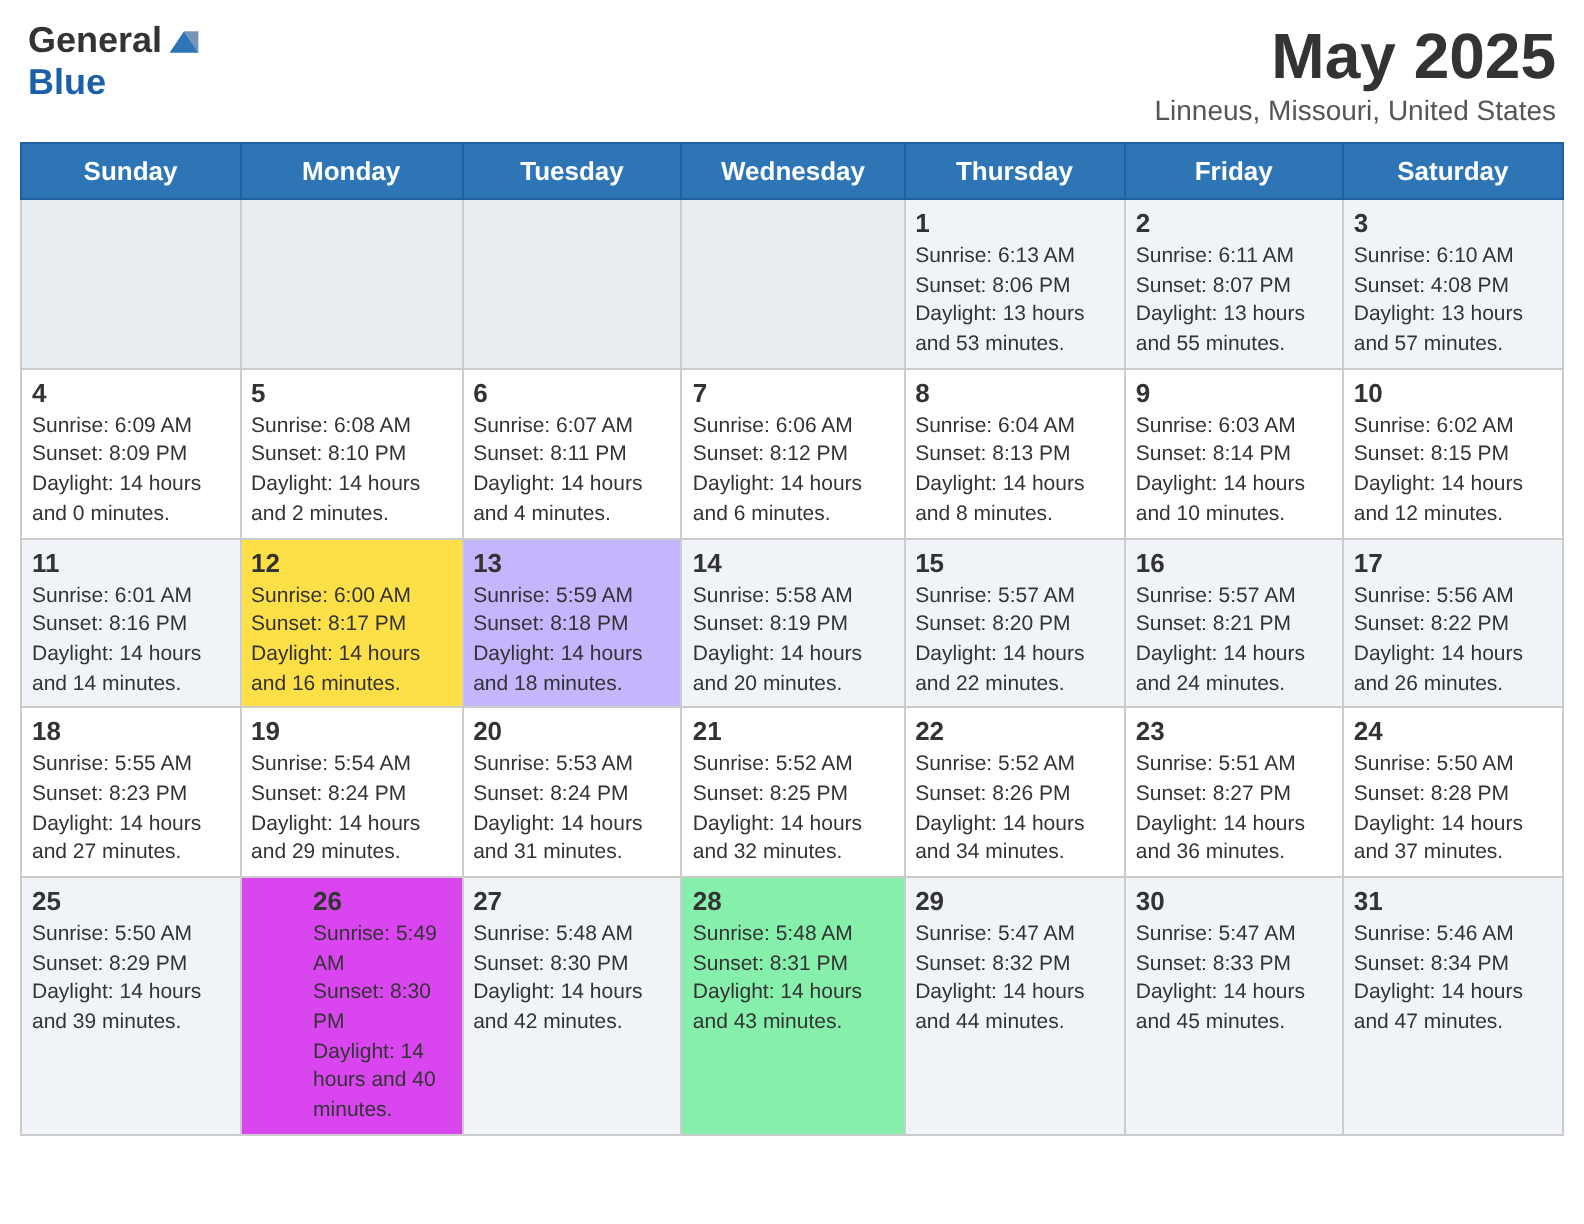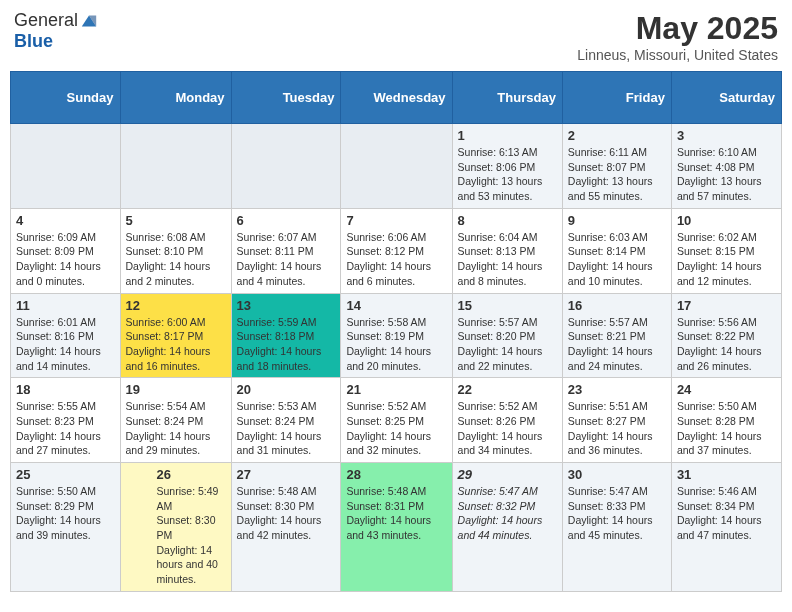--- a/index.html
+++ b/index.html
@@ -21,21 +21,21 @@
       display: flex;
       flex-direction: column;
       align-items: flex-start;
     }
     .logo-text {
       display: flex;
       align-items: center;
     }
     .logo-general {
       font-size: 18px;
-      font-weight: normal;
+      font-weight: bold;
       color: #333;
     }
     .logo-blue {
       font-size: 18px;
       font-weight: bold;
       color: #1a5fa8;
     }
     .logo-icon {
       width: 18px;
       height: 18px;
@@ -54,22 +54,22 @@
       color: #555;
     }
     .calendar {
       width: 100%;
       border-collapse: collapse;
       border: 1px solid #ccc;
     }
     .calendar th {
       background-color: #2e75b6;
       color: white;
-      text-align: right;
-      padding: 18px 6px;
+      text-align: center;
+      padding: 6px 6px;
       font-size: 13px;
       border: 1px solid #2060a0;
     }
     .calendar td {
       vertical-align: top;
       padding: 4px 5px;
       border: 1px solid #ccc;
       font-size: 10.5px;
       color: #333;
       width: 113px;
@@ -194,21 +194,21 @@
           <div class="cell-text" style="white-space: pre-line;">Sunrise: 6:01 AM
 Sunset: 8:16 PM
 Daylight: 14 hours and 14 minutes.</div>
         </td>
         <td style="background: #fde047;">
           <span class="day-number">12</span>
           <div class="cell-text" style="white-space: pre-line;">Sunrise: 6:00 AM
 Sunset: 8:17 PM
 Daylight: 14 hours and 16 minutes.</div>
         </td>
-        <td style="background: #14b8a6; margin-left: 24px;">
+        <td style="background: #c4b5fd; margin-left: 24px;">
           <span class="day-number">13</span>
           <div class="cell-text" style="white-space: pre-line;">Sunrise: 5:59 AM
 Sunset: 8:18 PM
 Daylight: 14 hours and 18 minutes.</div>
         </td>
         <td style="background: rgb(240, 244, 248);">
           <span class="day-number">14</span>
           <div class="cell-text" style="white-space: pre-line;">Sunrise: 5:58 AM
 Sunset: 8:19 PM
 Daylight: 14 hours and 20 minutes.</div>
@@ -276,39 +276,39 @@
 Daylight: 14 hours and 37 minutes.</div>
         </td>
       </tr>
       <tr>
         <td style="background: rgb(240, 244, 248);">
           <span class="day-number">25</span>
           <div class="cell-text" style="white-space: pre-line;">Sunrise: 5:50 AM
 Sunset: 8:29 PM
 Daylight: 14 hours and 39 minutes.</div>
         </td>
-        <td style="background: #fef9c3; padding-left: 36px;">
+        <td style="background: #d946ef; padding-left: 36px;">
           <span class="day-number">26</span>
           <div class="cell-text" style="white-space: pre-line;">Sunrise: 5:49 AM
 Sunset: 8:30 PM
 Daylight: 14 hours and 40 minutes.</div>
         </td>
         <td style="background: rgb(240, 244, 248);">
           <span class="day-number">27</span>
           <div class="cell-text" style="white-space: pre-line;">Sunrise: 5:48 AM
 Sunset: 8:30 PM
 Daylight: 14 hours and 42 minutes.</div>
         </td>
         <td style="background: #86efac;">
           <span class="day-number">28</span>
           <div class="cell-text" style="white-space: pre-line;">Sunrise: 5:48 AM
 Sunset: 8:31 PM
 Daylight: 14 hours and 43 minutes.</div>
         </td>
-        <td style="background: rgb(240, 244, 248); font-style: italic;">
+        <td style="background: rgb(240, 244, 248);">
           <span class="day-number">29</span>
           <div class="cell-text" style="white-space: pre-line;">Sunrise: 5:47 AM
 Sunset: 8:32 PM
 Daylight: 14 hours and 44 minutes.</div>
         </td>
         <td style="background: rgb(240, 244, 248);">
           <span class="day-number">30</span>
           <div class="cell-text" style="white-space: pre-line;">Sunrise: 5:47 AM
 Sunset: 8:33 PM
 Daylight: 14 hours and 45 minutes.</div>

